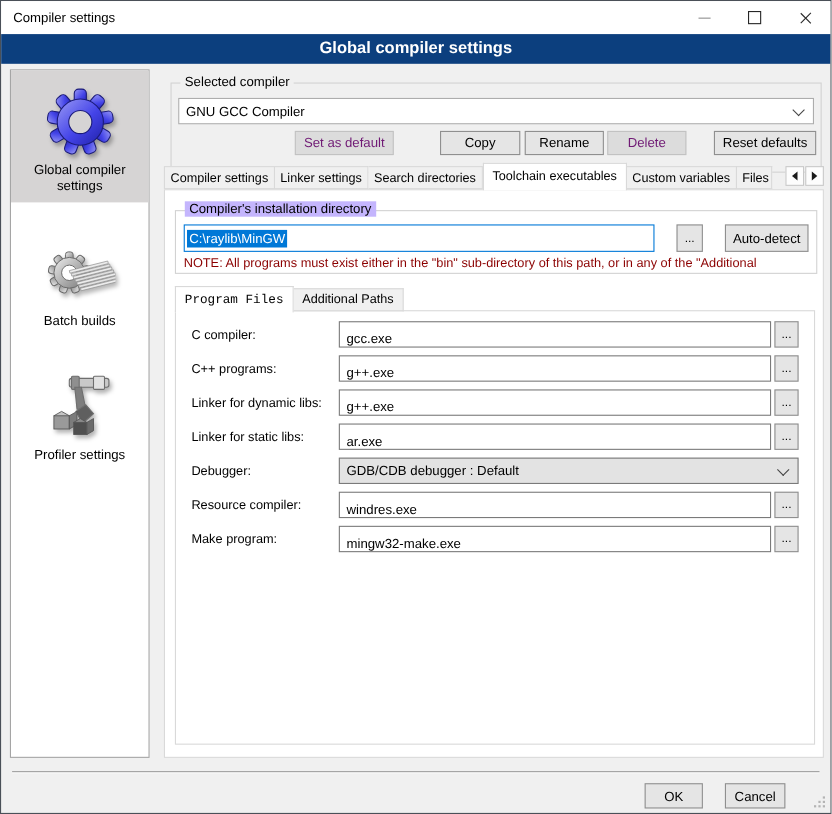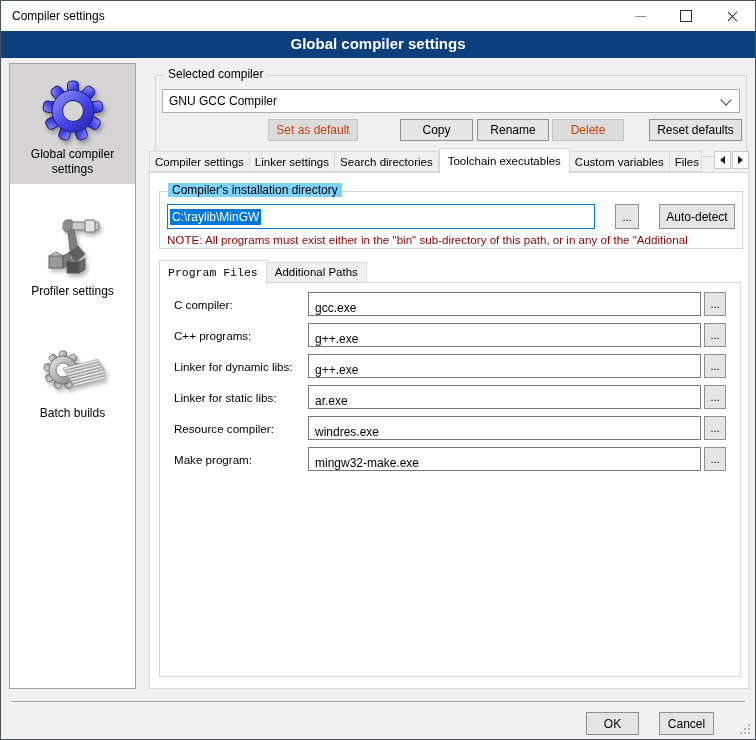--- a/index.html
+++ b/index.html
@@ -45,21 +45,21 @@
   #gb-compiler{left:6px;top:12px;width:592px;height:82px;}
   #gb-compiler .gb-legend{background:#f0f0f0;}
   .combo{border:1px solid #adadad;background:#fff;display:flex;align-items:center;
     padding:0 22px 0 6px;position:relative;box-sizing:border-box;cursor:default;}
   .chev{position:absolute;right:9px;top:50%;width:7px;height:7px;margin-top:-5px;
     border-right:1.4px solid #454545;border-bottom:1.4px solid #454545;transform:rotate(45deg);}
   .compiler-combo{position:absolute;left:6px;right:6px;top:13px;height:24px;}
   .btn-row{position:absolute;left:6px;right:4px;top:43px;height:22px;display:flex;justify-content:flex-end;align-items:center;}
   .win-btn{height:22px;background:#e5e5e5;border:1px solid #8f8f8f;font-family:"Liberation Sans",sans-serif;
     font-size:12px;color:#000;padding:0;cursor:default;box-sizing:border-box;}
-  .win-btn.disabled{background:#dcdcdc;border-color:#c2c2c2;color:#c2410c;}
+  .win-btn.disabled{background:#dcdcdc;border-color:#c2c2c2;color:#701a75;}
   .b-setdef{width:90px;margin-right:26px;}
   .b-copy{width:73px;margin-right:4px;margin-left:16px;}
   .b-rename{width:72px;margin-right:3px;}
   .b-del{width:72px;margin-right:25px;}
   .b-reset{width:93px;}
 
   
   .main-tabs{position:absolute;left:0;top:84px;width:600px;height:25px;display:flex;align-items:flex-end;}
   .tab{height:21px;line-height:21px;padding:0 5px;background:#f0f0f0;border:1px solid #d9d9d9;border-left:none;
     font-size:11.5px;white-space:nowrap;box-sizing:border-box;cursor:default;}
@@ -73,21 +73,21 @@
   .tri{width:0;height:0;border-style:solid;}
   .tri-left{border-width:4px 5px 4px 0;border-color:transparent #1a1a1a transparent transparent;}
   .tri-right{border-width:4px 0 4px 5px;border-color:transparent transparent transparent #1a1a1a;}
 
   
   .tabpage{position:absolute;left:0;top:109px;width:600px;height:517px;background:#fff;
     border:1px solid #d9d9d9;box-sizing:border-box;z-index:1;}
 
   
   #gb-install{left:9px;top:18px;width:584px;height:58px;}
-  #gb-install .gb-legend{background:#7dd3fc;}
+  #gb-install .gb-legend{background:#c4b5fd;}
   .dir-row{position:absolute;left:7px;right:7px;top:12px;height:25px;display:flex;gap:20px;}
   .dir-input{flex:1;border:1px solid #0078d7;background:#fff;display:flex;align-items:center;
     padding:0 2px;box-sizing:border-box;overflow:hidden;}
   .dir-input .seltext{background:#0078d7;color:#fff;padding:1px 2px;white-space:nowrap;}
   .dots-btn{width:24px;height:25px;background:#e5e5e5;border:1px solid #8f8f8f;font-size:11px;line-height:8px;
     font-family:"Liberation Sans",sans-serif;padding:0;box-sizing:border-box;cursor:default;}
   .autodetect-btn{width:76px;height:25px;}
   .note{position:absolute;left:7px;right:1px;top:41px;color:#8b0000;font-size:11.6px;
     white-space:nowrap;overflow:hidden;}
 
@@ -159,41 +159,20 @@
           <rect x="26.5" y="2" width="11" height="14" rx="4" transform="rotate(240 32 32)"></rect>
           <rect x="26.5" y="2" width="11" height="14" rx="4" transform="rotate(280 32 32)"></rect>
           <rect x="26.5" y="2" width="11" height="14" rx="4" transform="rotate(320 32 32)"></rect>
           <circle cx="32" cy="32" r="21"></circle>
           <circle cx="32" cy="32" r="10.5" fill="#d6d4d4"></circle>
         </g>
       </svg>
       <div class="side-label">Global compiler settings</div>
     </div>
 
-    <div class="side-item si-2">
-      <svg class="side-icon" viewBox="0 0 64 64">
-        <g stroke="#6e6e6e" stroke-width="1">
-          <rect x="22" y="6" width="36" height="8" rx="2" fill="#c9c9c9"></rect>
-          <rect x="44" y="4" width="10" height="12" rx="1" fill="#e2e2e2"></rect>
-          <rect x="24" y="4" width="7" height="12" rx="1" fill="#8f8f8f"></rect>
-          <path d="M27 14 L33 14 L37 34 L29 34 Z" fill="#7d7d7d"></path>
-          <path d="M37 30 L44 38 L34 47 L28 36 Z" fill="#5f5f5f"></path>
-        </g>
-        <g stroke="#555" stroke-width="0.8">
-          <path d="M8 40 l7 -4 l7 4 l-7 4 Z" fill="#c4c4c4"></path>
-          <rect x="8" y="40" width="14" height="12" fill="#9a9a9a"></rect>
-          <path d="M22 40 l0 12 l7 -4 l0 -12 Z" fill="#7c7c7c" transform="translate(0,0)"></path>
-          <path d="M26 46 l6 -3.5 l6 3.5 l-6 3.5 Z" fill="#8a8a8a"></path>
-          <rect x="26" y="46" width="12" height="11" fill="#4f4f4f"></rect>
-          <path d="M38 46 l0 11 l6 -3.5 l0 -11 Z" fill="#6a6a6a"></path>
-        </g>
-      </svg>
-      <div class="side-label">Profiler settings</div>
-    </div>
-
     <div class="side-item si-3">
       <svg class="side-icon" viewBox="0 0 64 64">
         <defs>
           <linearGradient id="ggray" x1="0" y1="0" x2="1" y2="1">
             <stop offset="0" stop-color="#ececec"></stop>
               <stop offset="0.6" stop-color="#a8a8a8"></stop>
               <stop offset="1" stop-color="#7d7d7d"></stop>
           </linearGradient>
         </defs>
         <g fill="url(#ggray)" stroke="#6b6b6b" stroke-width="0.9">
@@ -214,20 +193,41 @@
           <rect x="1" y="3" width="36" height="2.4" fill="#e2e2e2" stroke="#909090" stroke-width="0.6"></rect>
           <rect x="2" y="6" width="36" height="2.4" fill="#ececec" stroke="#909090" stroke-width="0.6"></rect>
           <rect x="3" y="9" width="36" height="2.4" fill="#dedede" stroke="#909090" stroke-width="0.6"></rect>
           <rect x="4" y="12" width="36" height="2.4" fill="#ececec" stroke="#909090" stroke-width="0.6"></rect>
           <rect x="5" y="15" width="36" height="2.4" fill="#e2e2e2" stroke="#909090" stroke-width="0.6"></rect>
           <rect x="6" y="18" width="36" height="2.4" fill="#ececec" stroke="#909090" stroke-width="0.6"></rect>
         </g>
       </svg>
       <div class="side-label">Batch builds</div>
     </div>
+
+    <div class="side-item si-2">
+      <svg class="side-icon" viewBox="0 0 64 64">
+        <g stroke="#6e6e6e" stroke-width="1">
+          <rect x="22" y="6" width="36" height="8" rx="2" fill="#c9c9c9"></rect>
+          <rect x="44" y="4" width="10" height="12" rx="1" fill="#e2e2e2"></rect>
+          <rect x="24" y="4" width="7" height="12" rx="1" fill="#8f8f8f"></rect>
+          <path d="M27 14 L33 14 L37 34 L29 34 Z" fill="#7d7d7d"></path>
+          <path d="M37 30 L44 38 L34 47 L28 36 Z" fill="#5f5f5f"></path>
+        </g>
+        <g stroke="#555" stroke-width="0.8">
+          <path d="M8 40 l7 -4 l7 4 l-7 4 Z" fill="#c4c4c4"></path>
+          <rect x="8" y="40" width="14" height="12" fill="#9a9a9a"></rect>
+          <path d="M22 40 l0 12 l7 -4 l0 -12 Z" fill="#7c7c7c" transform="translate(0,0)"></path>
+          <path d="M26 46 l6 -3.5 l6 3.5 l-6 3.5 Z" fill="#8a8a8a"></path>
+          <rect x="26" y="46" width="12" height="11" fill="#4f4f4f"></rect>
+          <path d="M38 46 l0 11 l6 -3.5 l0 -11 Z" fill="#6a6a6a"></path>
+        </g>
+      </svg>
+      <div class="side-label">Profiler settings</div>
+    </div>
   </div>
 
   <div class="content">
 
     <div class="groupbox" id="gb-compiler">
       <span class="gb-legend">Selected compiler</span>
       <div class="combo compiler-combo">
         <span>GNU GCC Compiler</span>
         <span class="chev"></span>
       </div>
@@ -303,20 +303,27 @@
         </div>
 
         <div class="frow">
           <div class="flabel">Linker for static libs:</div>
           <div class="ftext">
               <span>ar.exe</span>
             </div>
           <button class="dots-btn">...</button>
         </div>
 
+        <div class="frow">
+          <div class="flabel">Debugger:</div>
+          <div class="fselect">
+            <span>GDB/CDB debugger : Default</span>
+            <span class="chev"></span>
+          </div>
+        </div>
 
         <div class="frow">
           <div class="flabel">Resource compiler:</div>
           <div class="ftext">
               <span>windres.exe</span>
             </div>
           <button class="dots-btn">...</button>
         </div>
 
         <div class="frow">

